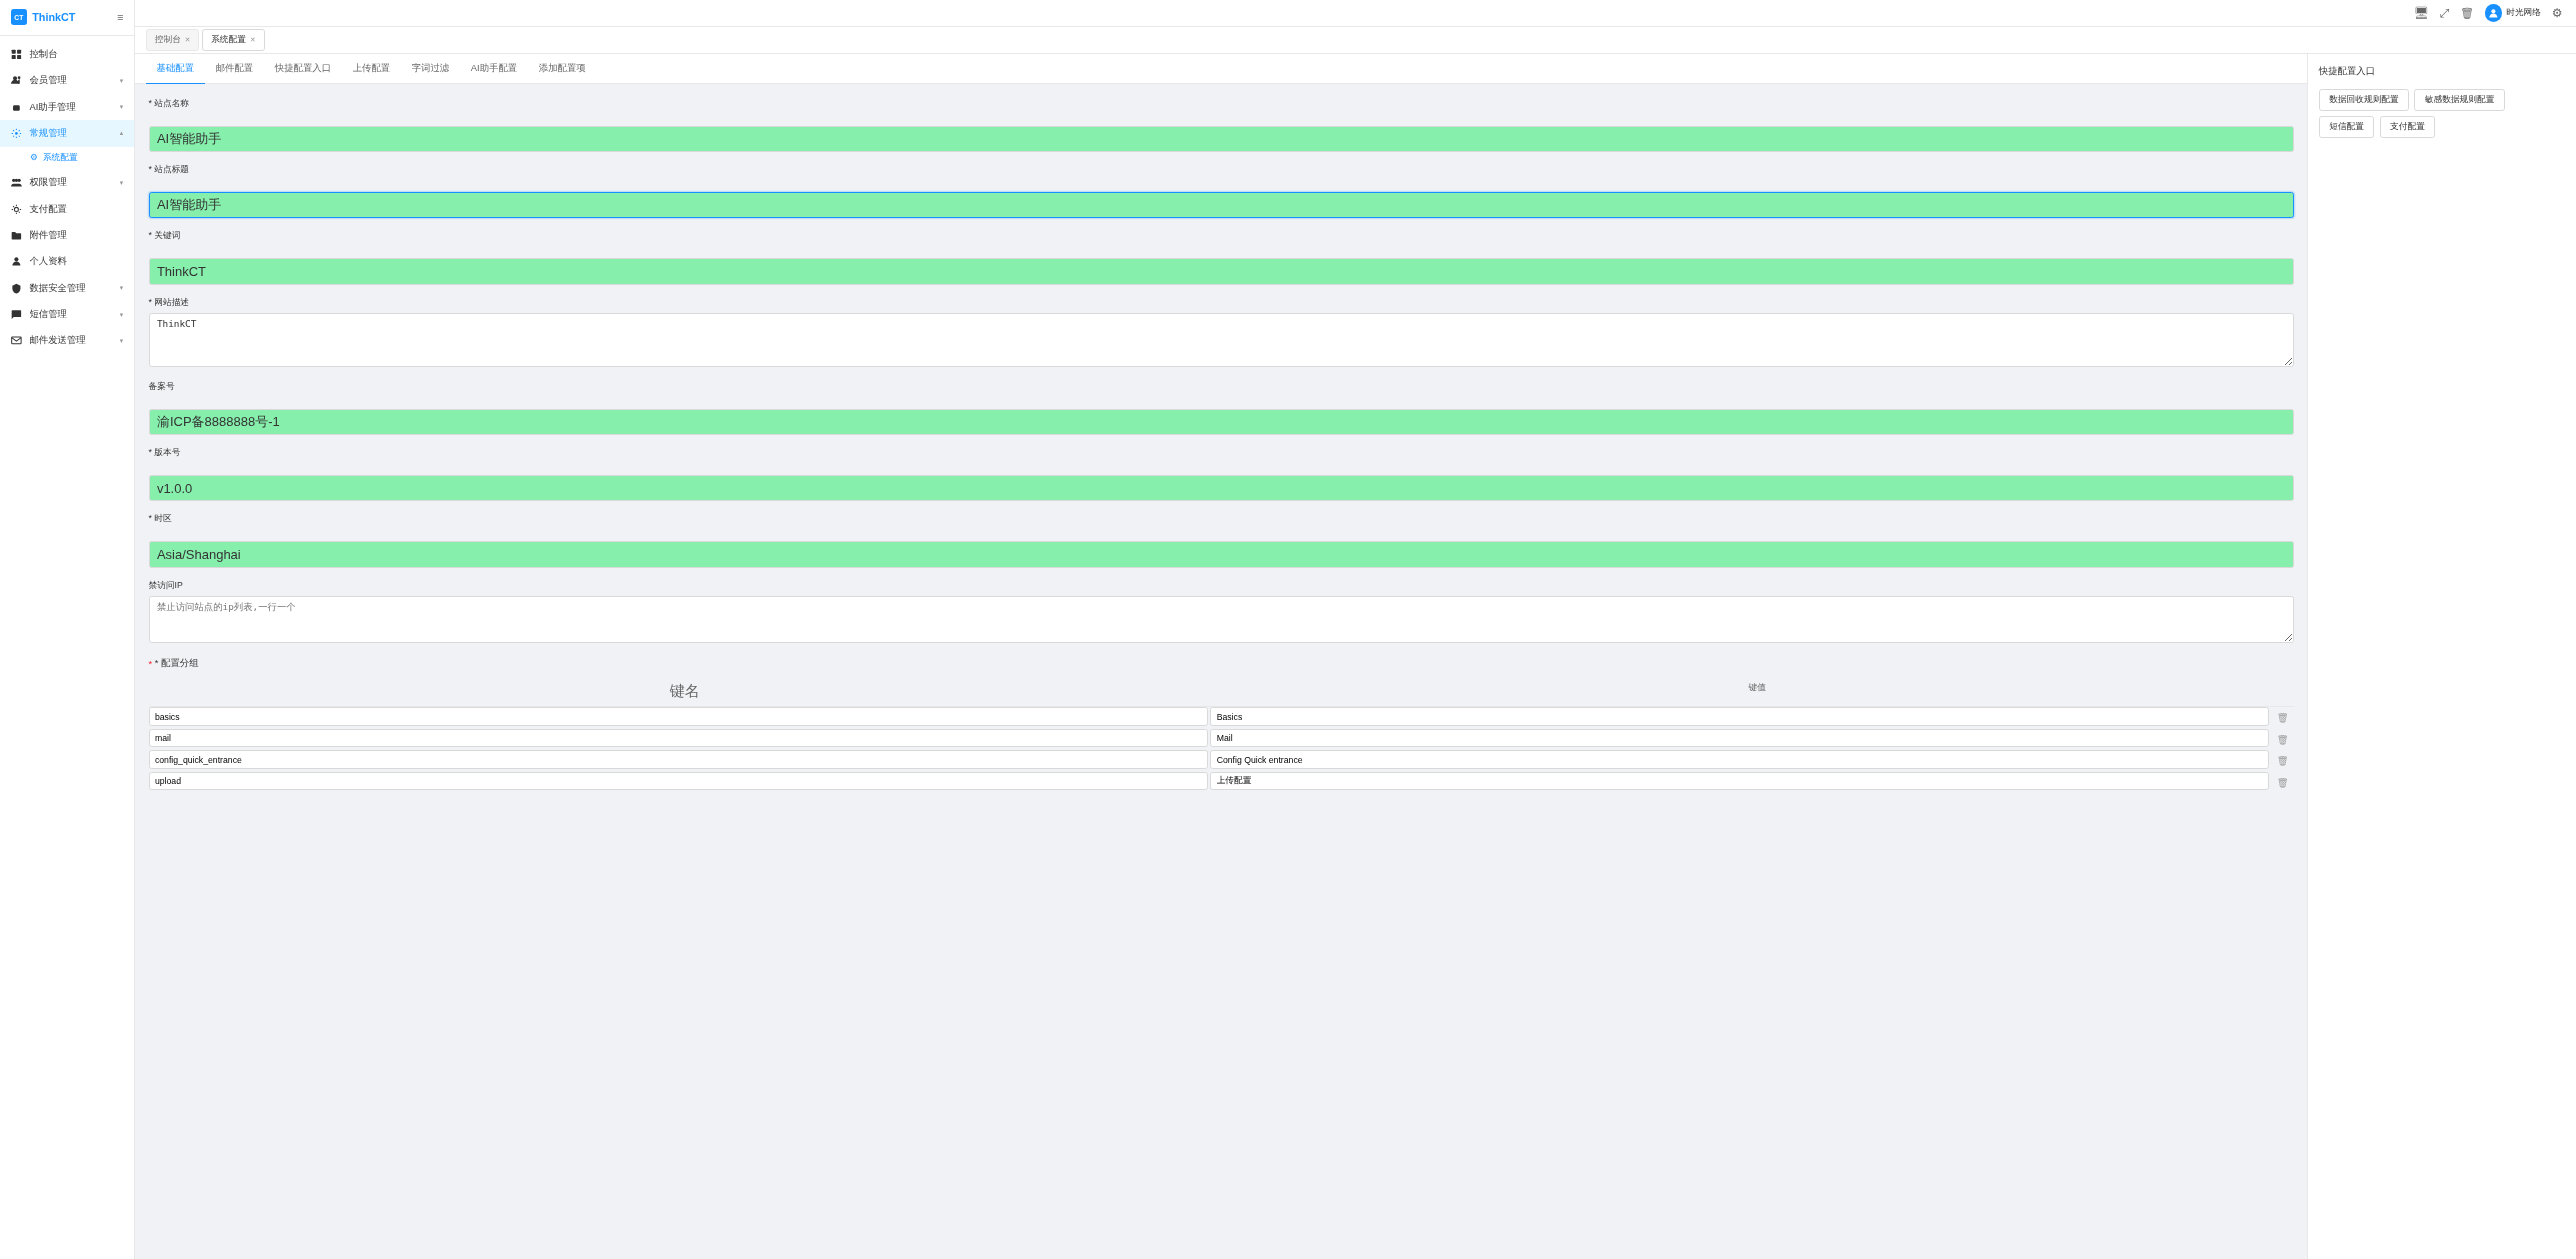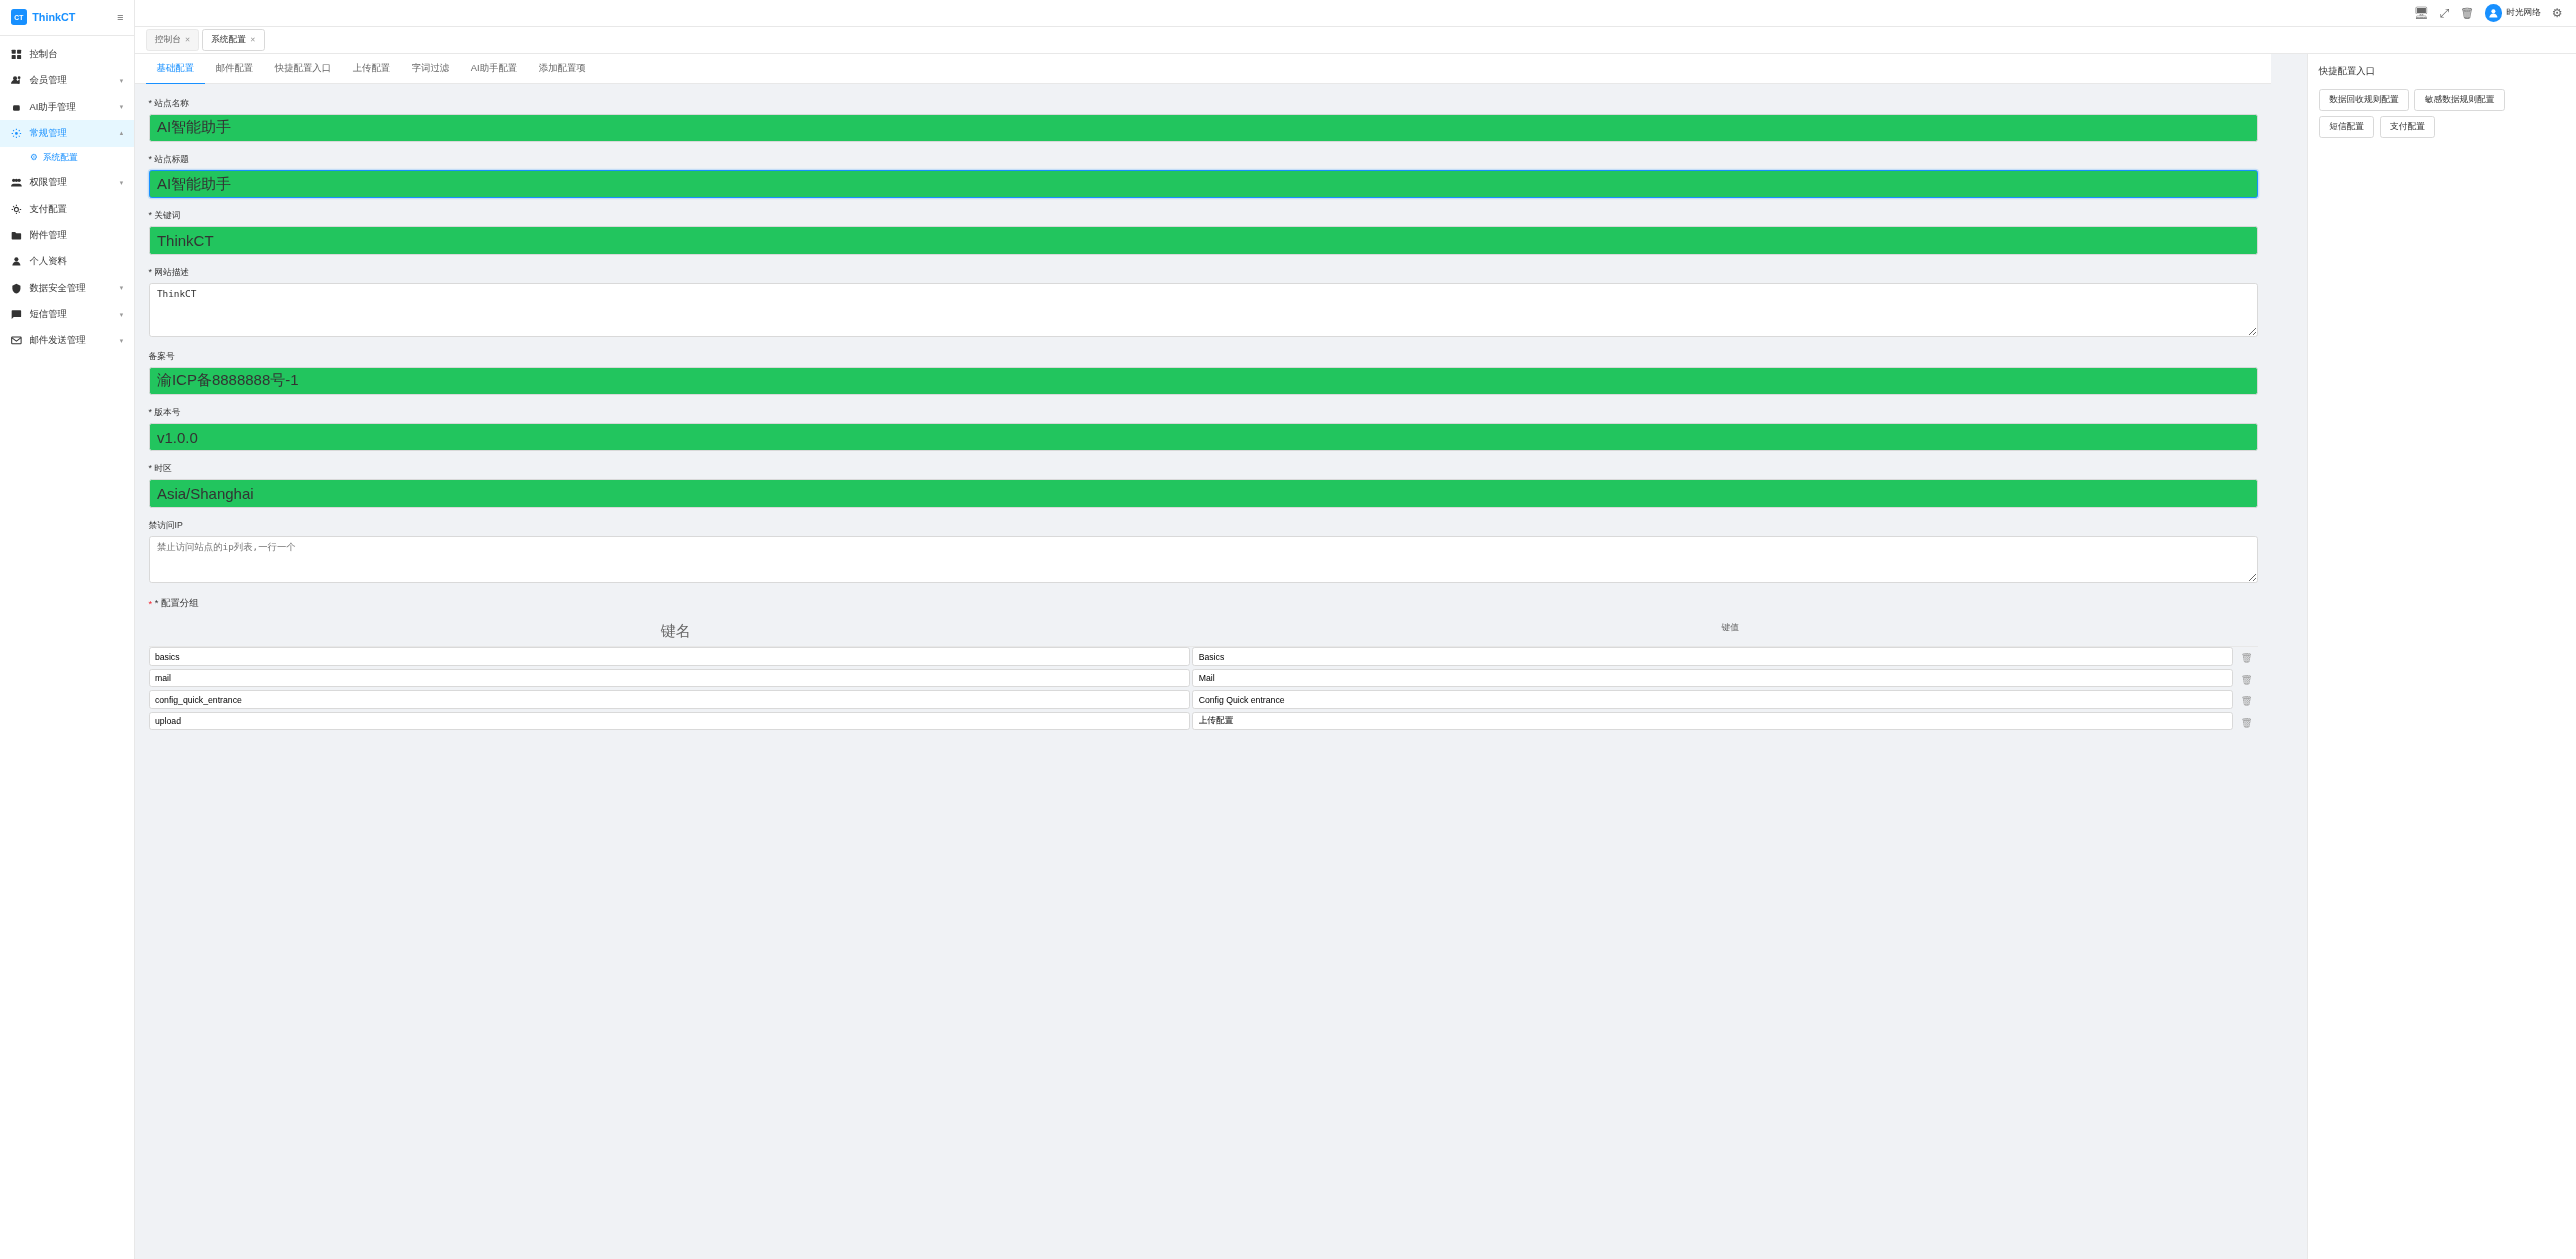--- a/index.html
+++ b/index.html
@@ -32,21 +32,21 @@
 
     
     .page-tabs { background: #fff; border-bottom: 0.7px solid #e8e8e8; display: flex; align-items: center; padding: 0 10.8px; height: 30px; gap: 0; }
     .page-tab { padding: 0 10.8px; height: 30px; display: flex; align-items: center; cursor: pointer; color: #666; font-size: 9.4px; border-bottom: 1.3px solid transparent; }
     .page-tab.active { color: #1890ff; border-bottom-color: #1890ff; }
 
     
     .form-area { padding: 13.5px; }
     .form-group { margin-bottom: 12px; }
     .form-label { font-size: 8.7px; color: #333; margin-bottom: 4px; display: flex; align-items: center; gap: 1.3px; }
-    .form-input { width: 100%; padding: 4.7px 7.4px; border: 0.7px solid #d9d9d9; border-radius: 2.7px; font-size: 15px; color: #333; outline: none; background: #22c55e; }
+    .form-input { width: 100%; padding: 4.7px 7.4px; border: 0.7px solid #d9d9d9; border-radius: 2.7px; font-size: 13px; color: #333; outline: none; background: #86efac; margin-top: 12px; }
     .form-input.active-border { border-color: #1890ff; box-shadow: 0 0 0 1.3px rgba(24,144,255,0.2); }
     .form-textarea { width: 100%; padding: 4.7px 7.4px; border: 0.7px solid #d9d9d9; border-radius: 2.7px; font-size: 9.4px; color: #333; outline: none; background: #fff; resize: vertical; min-height: 54px; }
 
     
     .config-table { width: 100%; }
     .config-table-header { display: flex; padding: 5.4px 0; border-bottom: 0.7px solid #e8e8e8; }
     .config-table-header .col-key { flex: 1; text-align: center; color: #666; font-size: 15px; }
     .config-table-header .col-val { flex: 1; text-align: center; color: #666; font-size: 8.7px; }
     .config-table-row { display: flex; align-items: flex-end; margin-bottom: 2.7px; gap: 2.7px; }
     .config-table-row .col-key { flex: 1; }
@@ -61,21 +61,21 @@
     .quick-links { display: flex; flex-wrap: wrap; gap: 5.4px; }
     .quick-link-btn { padding: 4px 9.4px; border: 0.7px solid #d9d9d9; border-radius: 2.7px; font-size: 8.7px; cursor: pointer; color: #333; background: #fff; }
     .topbar-icon { cursor: pointer; color: #666; font-size: 10.8px; display: flex; align-items: center; }
     .topbar-user { display: flex; align-items: center; gap: 4px; cursor: pointer; justify-content: flex-end; }
     .topbar-avatar { width: 17.5px; height: 17.5px; border-radius: 50%; background: #1890ff; display: flex; align-items: center; justify-content: center; }
     .topbar-username { font-size: 8.7px; color: #333; }
 
     
     .section-label { font-size: 9.4px; font-weight: 500; color: #333; margin-bottom: 6.7px; display: flex; align-items: center; gap: 1.3px; }
 
-    .content-wrapper { display: flex; flex: 1; overflow: hidden; gap: 36px; }
+    .content-wrapper { display: flex; flex: 1; overflow: hidden; }
 
     
     .top-area { display: flex; flex-direction: column; flex: 1; overflow: hidden; }
 
     
     .global-topbar { height: 27px; background: #fff; border-bottom: 0.7px solid #e8e8e8; display: flex; align-items: center; justify-content: flex-end; padding: 0 13.5px; gap: 10.8px; flex-shrink: 0; }
   </style>
 </head>
 <body>
 

